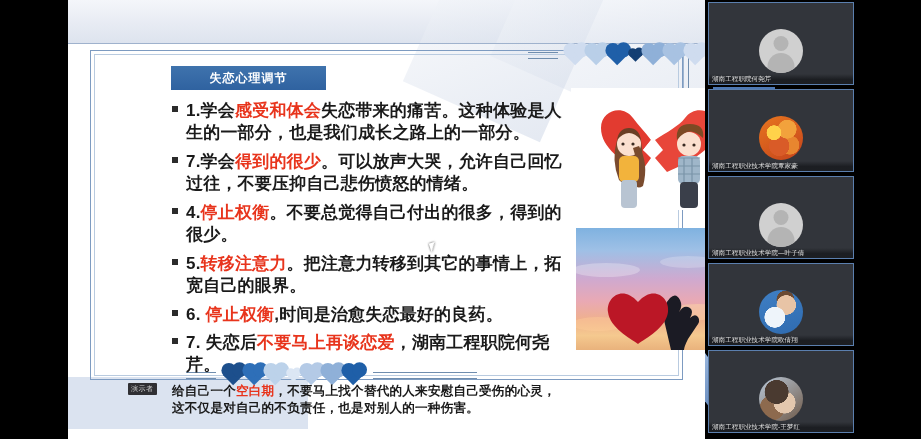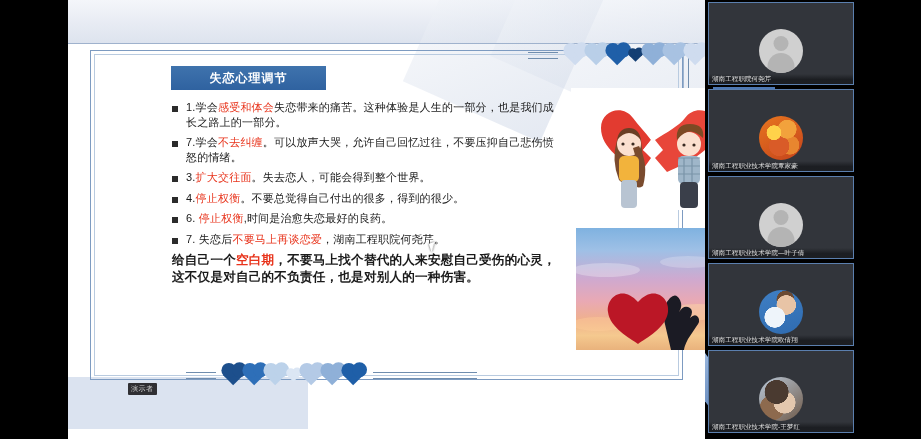--- a/index.html
+++ b/index.html
@@ -194,22 +194,22 @@
     line-height: 1.32;
   }
   .bullet-mark {
     flex: 0 0 auto;
     width: 6px; height: 6px;
     background: #2b2b2b;
     margin: 6px 8px 0 0;
   }
   .bullet-text {
     flex: 1 1 auto;
-    font-size: 11px;
-    font-weight: 400;
+    font-size: 17px;
+    font-weight: 700;
     color: #1a1a1a;
     letter-spacing: .2px;
   }
   .para-line {
     font-size: 12.6px;
     font-weight: 700;
     color: #1a1a1a;
     line-height: 1.34;
     letter-spacing: .2px;
     margin-top: 0;
@@ -415,29 +415,29 @@
         <span>失恋心理调节</span>
       </div>
 
       <div id="body-text">
           <div class="bullet-line">
             <span class="bullet-mark"></span>
             <span class="bullet-text"><span class="">1.学会</span><span class="hl">感受和体会</span><span class="">失恋带来的痛苦。这种体验是人生的一部分，也是我们成长之路上的一部分。</span></span>
           </div>
           <div class="bullet-line">
             <span class="bullet-mark"></span>
-            <span class="bullet-text"><span class="">7.学会</span><span class="hl">不去纠缠</span><span class="">。可以放声大哭，允许自己回忆过往，不要压抑自己悲伤愤怒的情绪。</span></span>
-          </div>
-          <div class="bullet-line">
-            <span class="bullet-mark"></span>
-            <span class="bullet-text"><span class="">3.</span><span class="hl">扩大交往面</span><span class="">。失去恋人，可能会得到整个世界。</span></span>
+            <span class="bullet-text"><span class="">7.学会</span><span class="hl">得到的很少</span><span class="">。可以放声大哭，允许自己回忆过往，不要压抑自己悲伤愤怒的情绪。</span></span>
           </div>
           <div class="bullet-line">
             <span class="bullet-mark"></span>
             <span class="bullet-text"><span class="">4.</span><span class="hl">停止权衡</span><span class="">。不要总觉得自己付出的很多，得到的很少。</span></span>
+          </div>
+          <div class="bullet-line">
+            <span class="bullet-mark"></span>
+            <span class="bullet-text"><span class="">5.</span><span class="hl">转移注意力</span><span class="">。把注意力转移到其它的事情上，拓宽自己的眼界。</span></span>
           </div>
           <div class="bullet-line">
             <span class="bullet-mark"></span>
             <span class="bullet-text"><span class="">6. </span><span class="hl">停止权衡</span><span class="">,时间是治愈失恋最好的良药。</span></span>
           </div>
           <div class="bullet-line">
             <span class="bullet-mark"></span>
             <span class="bullet-text"><span class="">7. 失恋后</span><span class="hl">不要马上再谈恋爱</span><span class="">，湖南工程职院何尧芹。</span></span>
           </div>
           <div class="para-line"><span class="">给自己一个</span><span class="hl">空白期</span><span class="">，不要马上找个替代的人来安慰自己受伤的心灵，这不仅是对自己的不负责任，也是对别人的一种伤害。</span></div>

